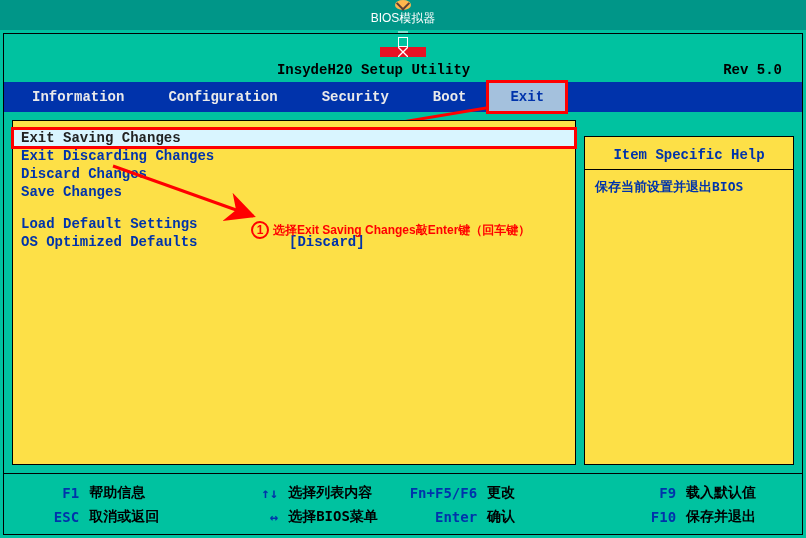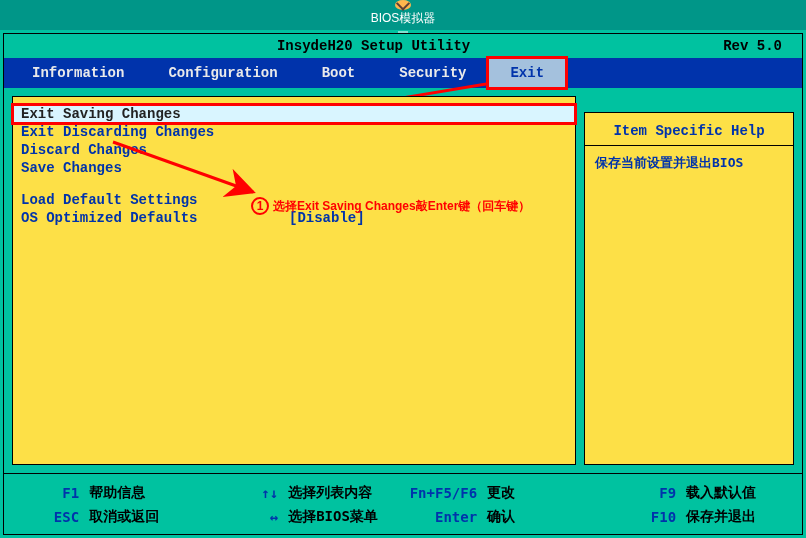--- a/index.html
+++ b/index.html
@@ -9,21 +9,21 @@
   .titlebar .icon{width:16px;height:16px;border-radius:50%;background:#ffb74d;margin:0 8px;display:flex;align-items:center;justify-content:center;}
   .titlebar .icon::after{content:'';width:8px;height:8px;border:2px solid #5d4037;border-top:none;border-left:none;transform:rotate(45deg) translate(-1px,-1px);}
   .titlebar .title{flex:1;}
   .winbtn{width:46px;height:30px;display:flex;align-items:center;justify-content:center;}
   .winbtn.close{background:#e81123;}
   .winbtn svg{display:block;}
   
   .biosouter{height:508px;background:#00c2a0;padding:3px;}
   .biosinner{height:100%;border:1px solid #000;display:flex;flex-direction:column;}
   
-  .bioshead{background:#00c2a0;display:flex;align-items:flex-end;padding:4px 20px;color:#000;}
+  .bioshead{background:#00c2a0;display:flex;align-items:flex-end;padding:4px 20px;color:#000;margin-top:24px;}
   .bioshead .util{flex:1;text-align:center;}
   
   .tabs{background:#0033ab;display:flex;align-items:center;padding:0 6px;position:relative;}
   .tab{color:#eaeaea;padding:7px 22px;cursor:default;}
   .tab.active{background:#a4c1dd;color:#0033ab;outline:3px solid #ff0000;outline-offset:-1px;position:relative;z-index:3;}
   
   .mainwrap{flex:1;display:flex;gap:8px;padding:8px;background:#00c2a0;}
   .panel{background:#fde047;border:1px solid #000;position:relative;padding:8px 0;}
   .left{flex:1;}
   .right{width:210px;margin-top:16px;}
@@ -73,22 +73,22 @@
   <div class="biosinner">
 
     <div class="bioshead">
       <span class="util">InsydeH20 Setup Utility</span>
       <span>Rev 5.0</span>
     </div>
 
     <div class="tabs">
       <div class="tab">Information</div>
       <div class="tab">Configuration</div>
+      <div class="tab">Security</div>
       <div class="tab">Boot</div>
-      <div class="tab">Security</div>
       <div class="tab active">Exit</div>
 
       <svg class="redover" style="left:140px;top:18px;" width="400" height="70">
         <defs>
             <marker id="ah1" markerWidth="12" markerHeight="12" refX="1" refY="5" orient="auto">
               <path d="M10,0 L0,5 L10,10 L7,5 Z" fill="#ff0000"></path>
             </marker>
           </defs>
         <line x1="378" y1="2" x2="78" y2="52" stroke="#ff0000" stroke-width="3" marker-end="url(#ah1)"></line>
       </svg>
@@ -107,21 +107,21 @@
         </div>
         <div class="row">
           <span class="label">Save Changes</span>
         </div>
         <div class="row spacer"></div>
         <div class="row">
           <span class="label">Load Default Settings</span>
         </div>
         <div class="row">
           <span class="label">OS Optimized Defaults</span>
-          <span class="val">[Disable]</span>
+          <span class="val">[Discard]</span>
         </div>
 
         <svg class="redover" style="left:90px;top:40px;" width="180" height="70">
           <defs>
               <marker id="ah2" markerWidth="12" markerHeight="12" refX="9" refY="5" orient="auto">
                 <path d="M0,0 L10,5 L0,10 L3,5 Z" fill="#ff0000"></path>
               </marker>
             </defs>
           <line x1="10" y1="5" x2="150" y2="55" stroke="#ff0000" stroke-width="3" marker-end="url(#ah2)"></line>
         </svg>

